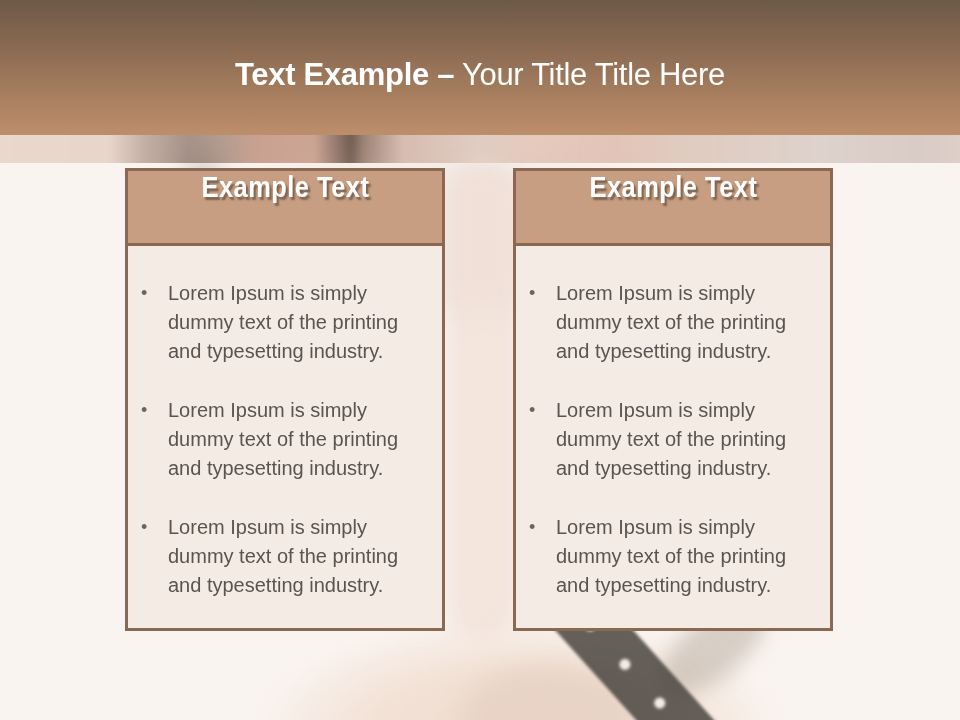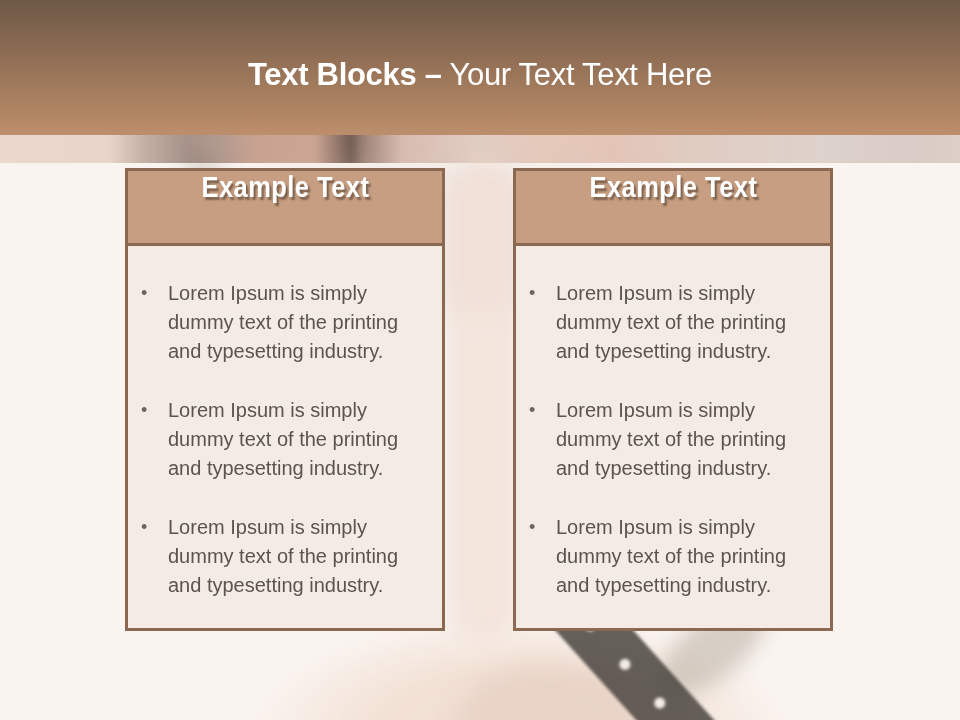--- a/index.html
+++ b/index.html
@@ -106,21 +106,21 @@
     <div class="blob blob-haze"></div>
     <div class="blob blob-dark-left"></div>
     <div class="blob blob-neck"></div>
     <div class="blob blob-shoulder"></div>
     <div class="blob blob-arm-shade"></div>
     <div class="strap-shadow"></div>
     <div class="strap"></div>
   </div>
 
   <header class="title-banner">
-    <h1 class="title-text"><span class="t-bold">Text Blocks –</span><span> Your Text Text Here</span></h1>
+    <h1 class="title-text"><span class="t-bold">Text Example –</span><span> Your Title Title Here</span></h1>
   </header>
 
   <section class="textbox left">
     <div class="box-header">
       <span class="box-header-text">Example Text</span>
     </div>
     <div class="box-body">
       <div class="bullet-item">
         <span class="bullet-glyph">•</span>
         <span class="bullet-text">Lorem Ipsum is simply dummy text of the printing and typesetting industry.</span>

